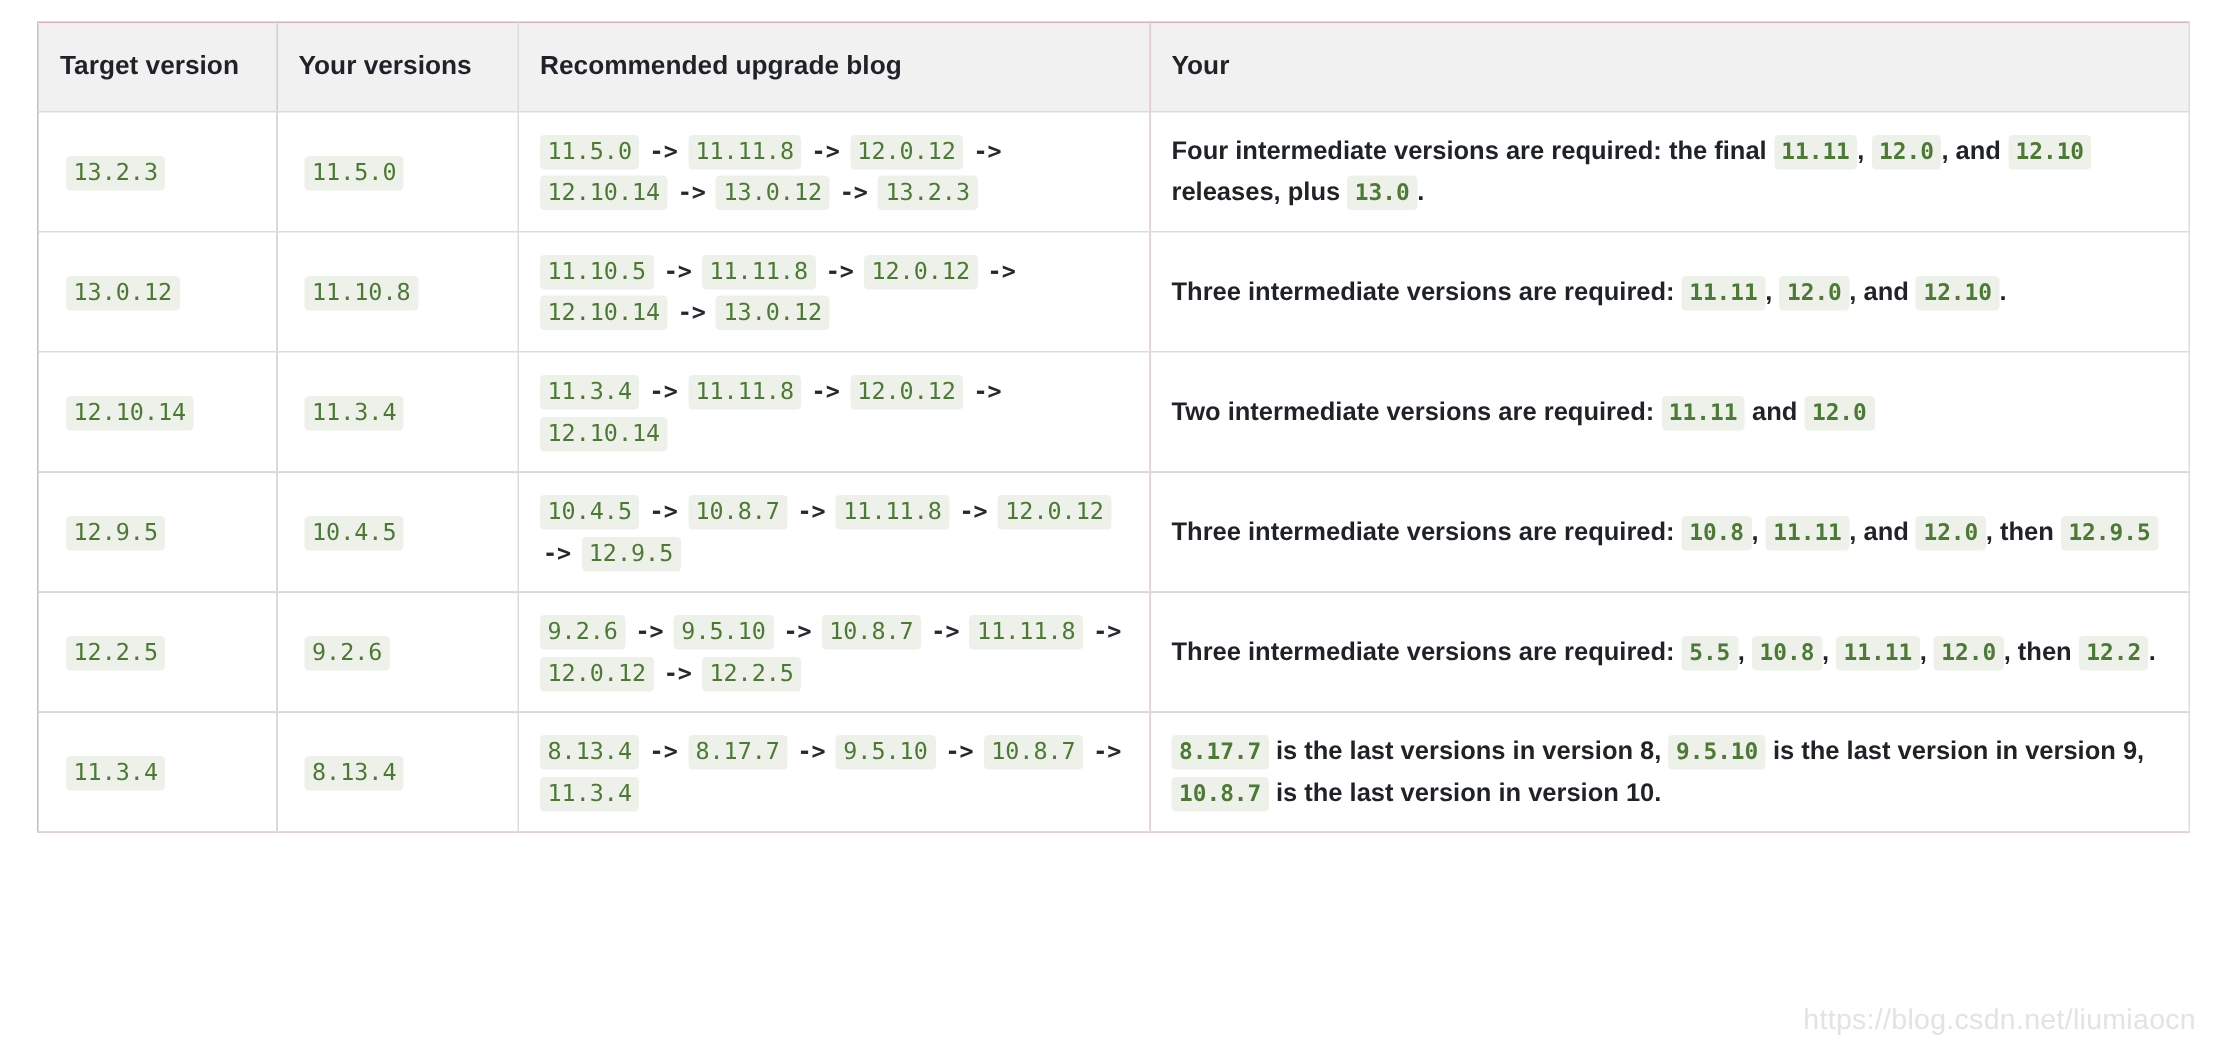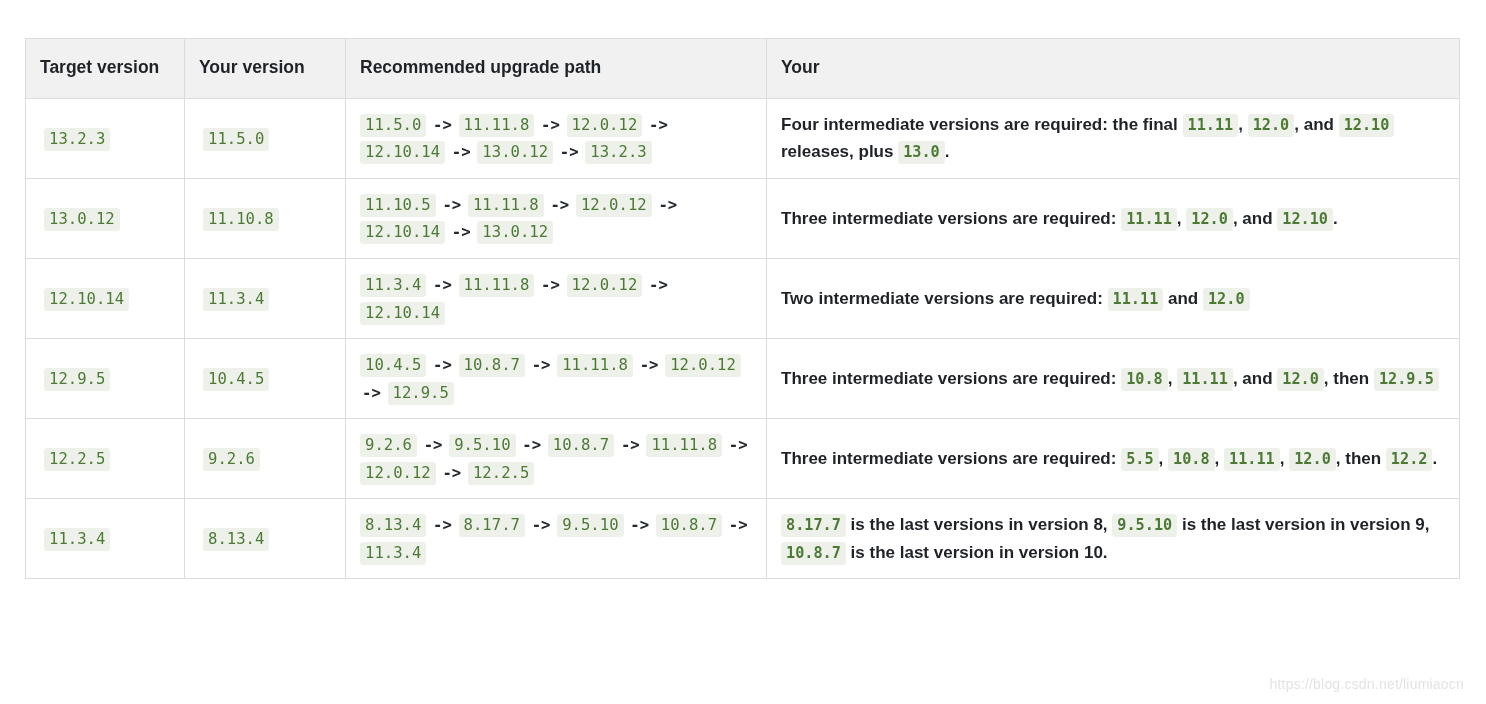--- a/index.html
+++ b/index.html
@@ -21,21 +21,20 @@
     left: 25px;
     top: 14px;
     width: 1434px;
   }
 
   table.upgrade-table {
     border-collapse: collapse;
     table-layout: fixed;
     width: 1434px;
     background: #be185d;
-    margin-top: 24px;
   }
 
   table.upgrade-table th,
   table.upgrade-table td {
     border: 1px solid #dcdcdc;
     vertical-align: middle;
     text-align: left;
   }
 
   table.upgrade-table thead th {
@@ -104,43 +103,43 @@
   .cell-note {
     line-height: 1.95;
     font-weight: bold;
   }
 
   .watermark {
     position: absolute;
     right: 22px;
     bottom: 12px;
     font-family: "Liberation Sans", sans-serif;
-    font-size: 14px;
+    font-size: 19px;
     color: #e3e3e3;
     letter-spacing: 0.2px;
     user-select: none;
     text-align: center;
   }
 </style>
 </head>
 <body>
 
 <div class="table-wrap">
   <table class="upgrade-table">
     <colgroup>
       <col class="c-target">
       <col class="c-your">
       <col class="c-path">
       <col class="c-note">
     </colgroup>
     <thead>
       <tr>
         <th>Target version</th>
-        <th>Your version</th>
-        <th>Recommended upgrade path</th>
+        <th>Your versions</th>
+        <th>Recommended upgrade blog</th>
         <th>Your</th>
       </tr>
     </thead>
     <tbody id="table-body">
         <tr>
           <td class="cell-target"><code class="ver">13.2.3</code></td>
           <td class="cell-your"><code class="ver">11.5.0</code></td>
           <td class="cell-path"><code class="ver">11.5.0</code> <span class="arrow">-&gt;</span> <code class="ver">11.11.8</code> <span class="arrow">-&gt;</span> <code class="ver">12.0.12</code> <span class="arrow">-&gt;</span> <code class="ver">12.10.14</code> <span class="arrow">-&gt;</span> <code class="ver">13.0.12</code> <span class="arrow">-&gt;</span> <code class="ver">13.2.3</code></td>
           <td class="cell-note"><span>Four intermediate versions are required: the final </span><code class="ver">11.11</code><span>, </span><code class="ver">12.0</code><span>, and </span><code class="ver">12.10</code><span> releases, plus </span><code class="ver">13.0</code><span>.</span></td>
         </tr>

